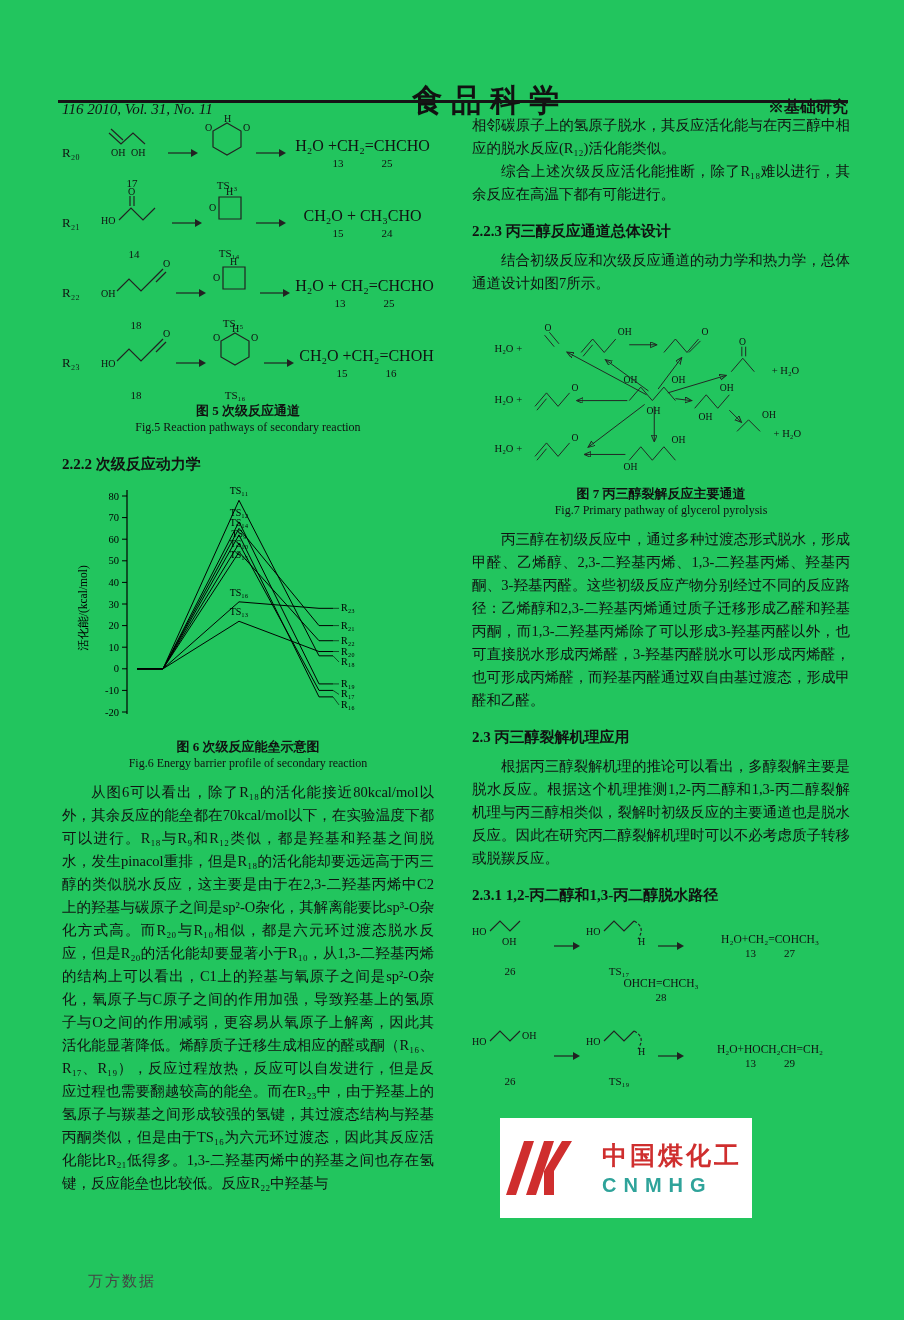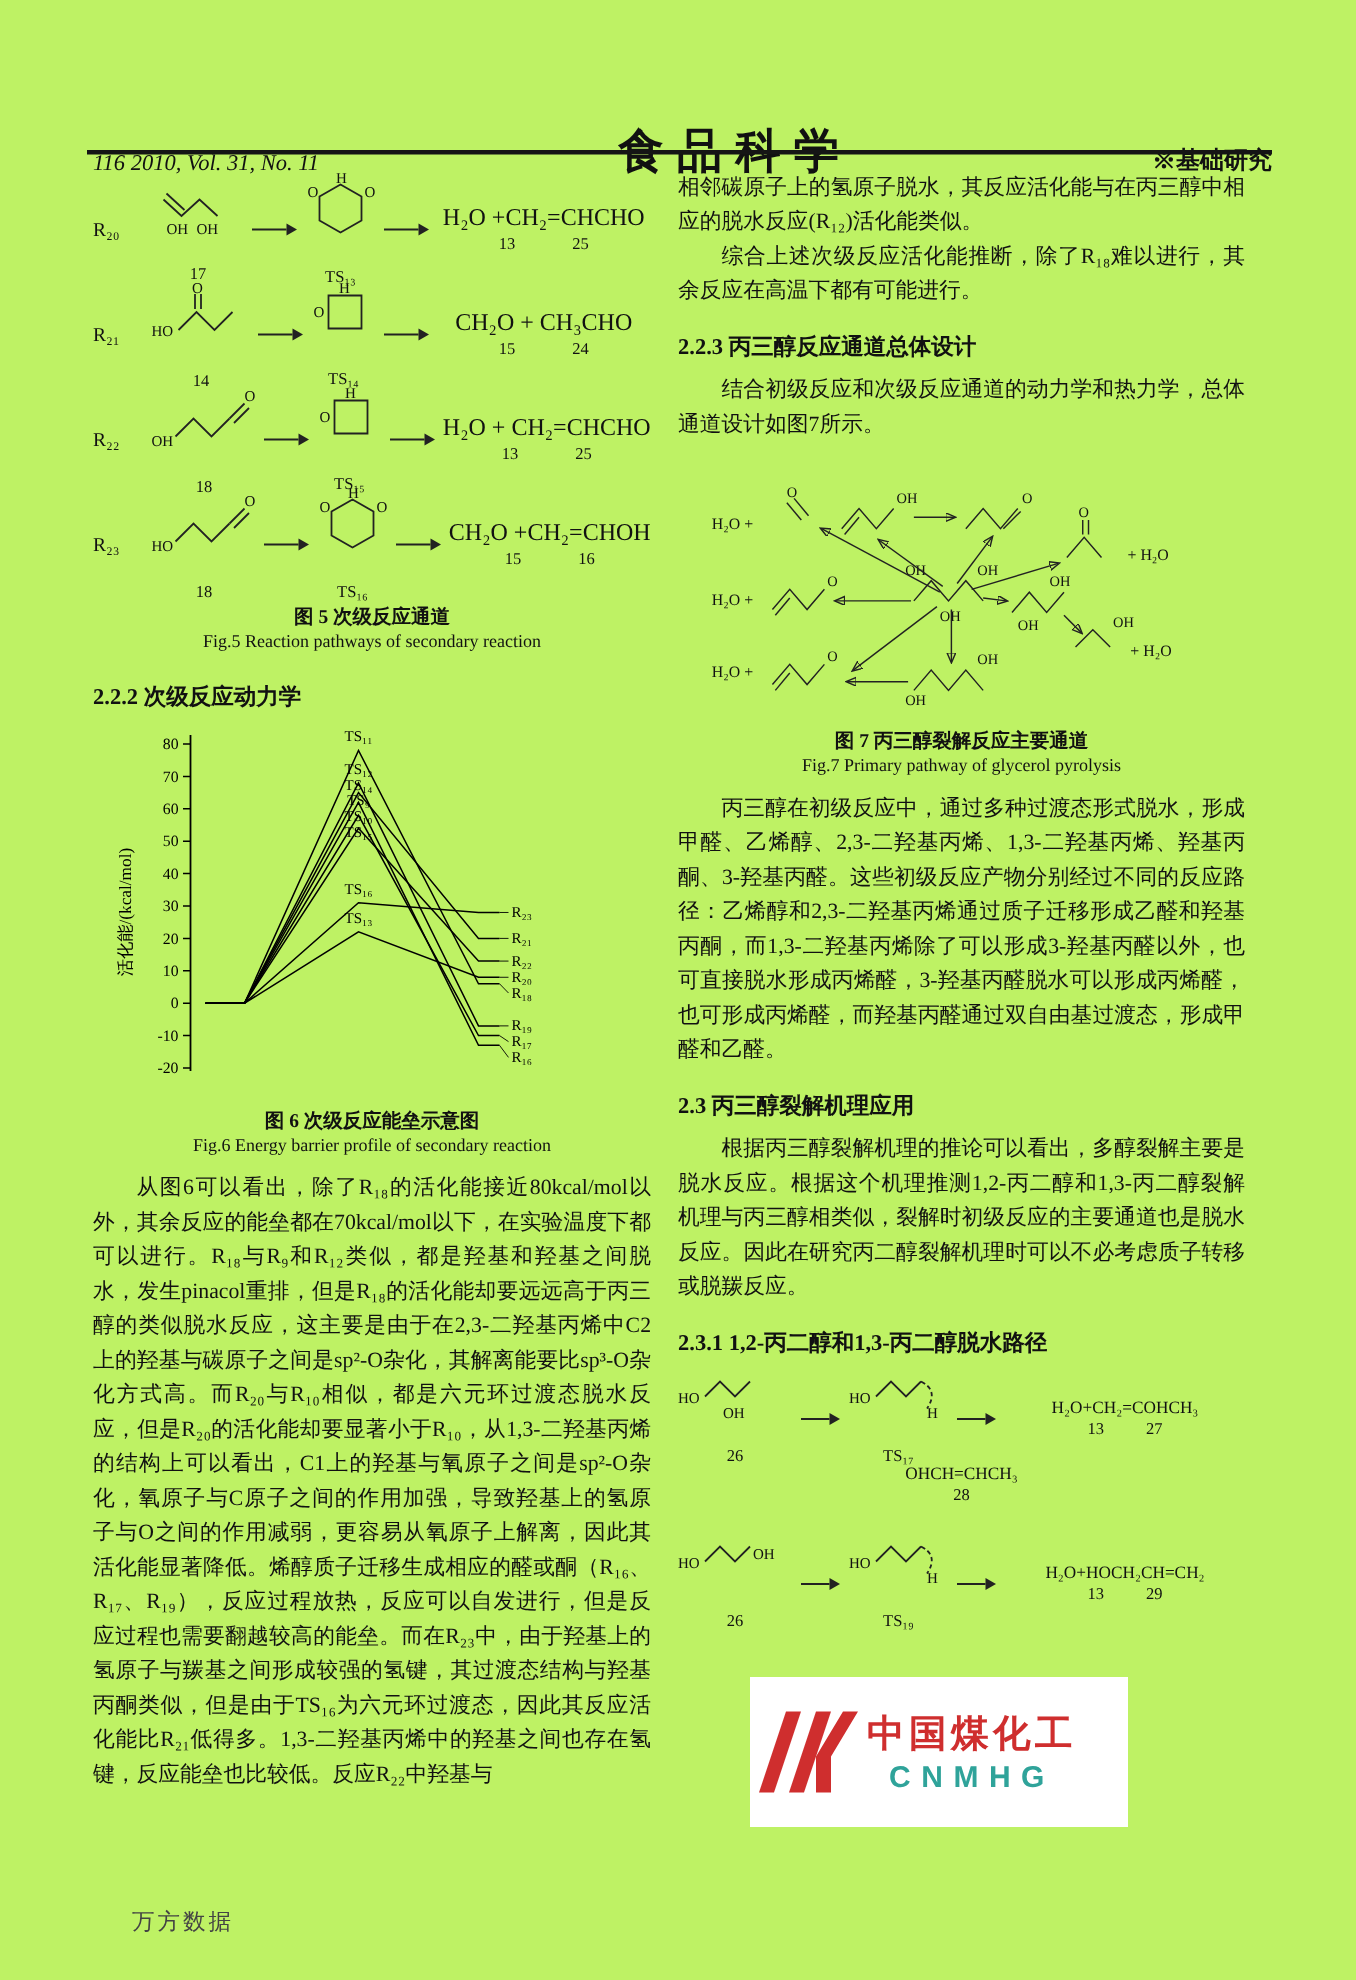--- a/index.html
+++ b/index.html
@@ -1,29 +1,29 @@
 <!DOCTYPE html>
 <html><head>
 <meta charset="utf-8">
 <style>
   html,body{margin:0;padding:0;background:#e8e8e8;}
-  .page{position:relative;width:904px;height:1320px;background:#bef264;margin:0 auto;
+  .page{position:relative;width:904px;height:1320px;background:#22c55e;margin:0 auto;
         font-family:"Liberation Serif","DejaVu Serif",serif;color:#111;overflow:hidden;}
   
   .header{position:absolute;left:62px;top:60px;width:786px;display:flex;
           justify-content:space-between;align-items:flex-end;}
   .page-info{font-style:italic;font-size:15px;padding-bottom:4px;}
   .journal-logo{font-size:30px;font-weight:900;letter-spacing:9px;
                 font-family:"Liberation Sans","DejaVu Sans",sans-serif;transform:scaleY(1.05);}
   .section-tag{font-weight:bold;font-size:16px;padding-bottom:4px;margin-top:37px;}
   .header-rule{position:absolute;left:58px;top:100px;width:790px;height:3px;background:#151515;}
   
   .col{position:absolute;top:114px;}
   .col-left{left:62px;width:372px;}
-  .col-right{left:452px;width:378px;}
+  .col-right{left:472px;width:378px;}
   p.body{font-size:14.5px;line-height:23px;text-align:justify;margin:0;}
   p.indent{text-indent:2em;}
   .h3{font-weight:bold;font-size:15px;margin:16px 0 8px 0;}
   .cap-cn{font-size:13px;font-weight:bold;text-align:center;margin-top:4px;}
   .cap-en{font-size:12px;font-weight:normal;text-align:center;margin-bottom:2px;}
   
   .fig5{padding:4px 0 2px 0;}
   .fig5-row{display:flex;align-items:center;gap:5px;height:70px;}
   .rxn-label{width:34px;font-size:13px;}
   .struct{display:flex;flex-direction:column;align-items:center;}
@@ -43,21 +43,21 @@
   #fig7svg text{font-size:10px;fill:#111;}
   #fig7svg .h2o{font-size:11px;}
   
   .fig8{margin-top:10px;}
   .fig8-row{display:flex;align-items:center;gap:6px;min-height:52px;}
   .fig8-row2{display:flex;justify-content:flex-end;min-height:48px;}
   .prod-sm{font-size:11.5px;white-space:nowrap;}
   .nums-sm{display:flex;gap:28px;font-size:11px;margin-top:2px;justify-content:center;}
   
   .watermark{position:absolute;left:500px;top:1118px;width:252px;height:100px;background:#fff;
-             display:flex;align-items:center;gap:0;z-index:5;text-align:center;}
+             display:flex;align-items:center;gap:24px;z-index:5;}
   .wm-logo{flex:0 0 auto;}
   .wm-text{display:flex;flex-direction:column;}
   .wm-cn{color:#cf2e2e;font-size:25px;font-weight:bold;letter-spacing:3px;
          font-family:"Liberation Sans",sans-serif;}
   .wm-en{color:#2fa39a;font-size:20px;font-weight:bold;letter-spacing:7px;
          font-family:"Liberation Sans",sans-serif;margin-top:2px;}
   
   .footer{position:absolute;left:88px;top:1272px;font-size:15px;color:#444;letter-spacing:2px;}
 </style>
 </head>

